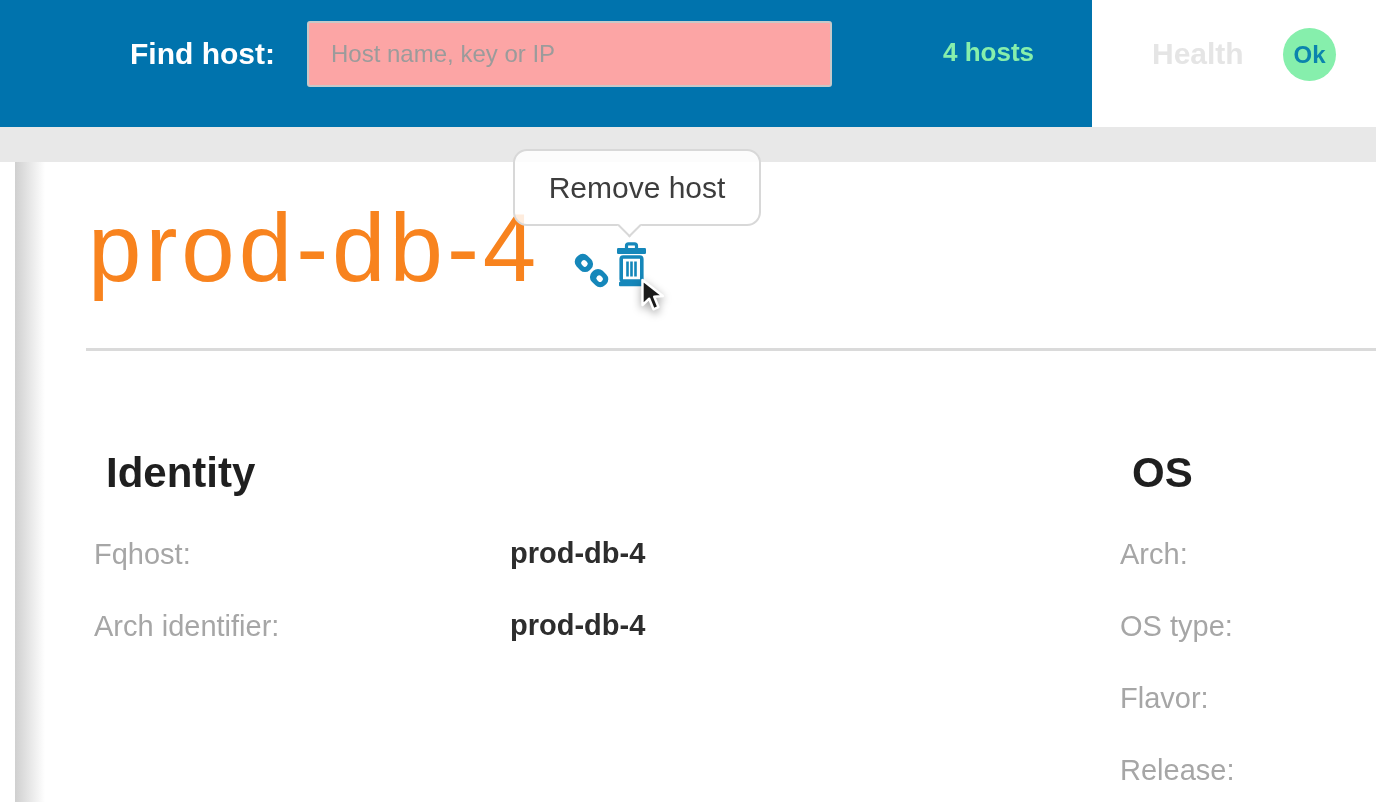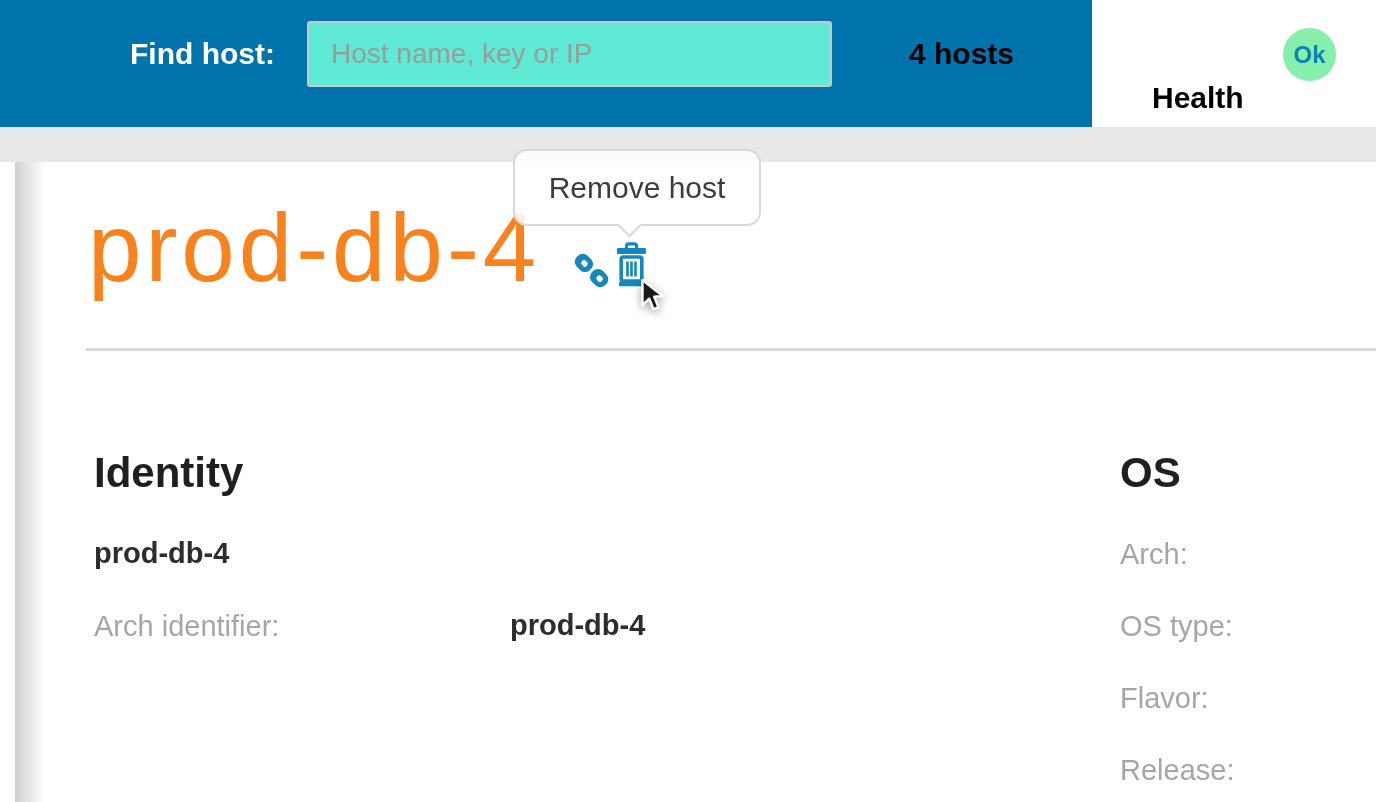--- a/index.html
+++ b/index.html
@@ -9,27 +9,27 @@
     background: #ffffff;
     font-family: "Liberation Sans", sans-serif;
     position: relative;
   }
 
   
   .topbar { position: absolute; top: 0; left: 0; width: 1092px; height: 127px; background: #0073ad; }
   .find-label { position: absolute; left: 130px; top: 37px; font-size: 30px; font-weight: bold; color: #ffffff; }
   .search {
     position: absolute; left: 307px; top: 21px; width: 525px; height: 66px;
-    border: 2px solid #c8c8c8; border-radius: 3px; background: #5eead4;
-    padding: 0 22px; font-size: 28px; color: #444444; outline: none;
+    border: 2px solid #c8c8c8; border-radius: 3px; background: #fca5a5;
+    padding: 0 22px; font-size: 24px; color: #444444; outline: none;
     font-family: "Liberation Sans", sans-serif;
   }
   .search::placeholder { color: #9b9b9b; }
-  .hosts-count { position: absolute; left: 909px; top: 37px; font-size: 30px; font-weight: bold; color: #000000; text-decoration: none; cursor: pointer; }
-  .health-label { position: absolute; left: 1152px; top: 37px; font-size: 30px; font-weight: bold; color: #000000; margin-top: 44px; }
+  .hosts-count { position: absolute; left: 943px; top: 37px; font-size: 26px; font-weight: bold; color: #86efac; text-decoration: none; cursor: pointer; }
+  .health-label { position: absolute; left: 1152px; top: 37px; font-size: 30px; font-weight: bold; color: #e5e5e5; }
   .ok-badge {
     position: absolute; left: 1283px; top: 28px; width: 53px; height: 53px; border-radius: 50%;
     background: #86efac; color: #0b84ad; font-size: 24px; font-weight: bold;
     display: flex; align-items: center; justify-content: center; cursor: pointer;
   }
 
   
   .substrip { position: absolute; top: 127px; left: 0; width: 1376px; height: 35px; background: #e8e8e8; }
   .left-shadow { position: absolute; top: 162px; left: 15px; width: 30px; height: 640px;
     background: linear-gradient(to right, rgba(160,160,160,0.5), rgba(255,255,255,0)); }
@@ -56,21 +56,21 @@
   .icon-btn { position: absolute; background: none; border: none; padding: 0; margin: 0; cursor: pointer; line-height: 0; }
   .link-btn  { left: 570px; top: 249px; }
   .trash-btn { left: 614px; top: 242px; }
   .cursor { position: absolute; left: 640px; top: 278px; z-index: 6; line-height: 0;
     filter: drop-shadow(0 3px 4px rgba(0,0,0,0.35)); }
 
   .divider { position: absolute; left: 86px; top: 348px; width: 1290px; height: 3px; background: #dadada; border: none; margin: 0; }
 
   
   .section { position: absolute; top: 448px; }
-  .section h2 { margin: 0 0 32px 0; font-size: 42px; line-height: 50px; font-weight: bold; color: #1f1f1f; }
+  .section h2 { margin: 0 0 32px 12px; font-size: 42px; line-height: 50px; font-weight: bold; color: #1f1f1f; }
   .identity { left: 94px; width: 1010px; }
   .os { left: 1120px; width: 270px; }
   .row { display: flex; margin-bottom: 24px; }
   .row-cfid { margin-bottom: 0; }
   .row .label { flex: none; width: 416px; font-size: 29px; line-height: 48px; color: #a6a6a6; }
   .os .row .label { width: 260px; }
   .row .value { width: 480px; font-size: 29px; line-height: 47.6px; font-weight: bold; color: #2d2d2d; word-break: break-all; }
 </style>
 </head>
 <body>
@@ -123,20 +123,21 @@
         <path d="M2 1.5 V22 L7.5 16.8 L11 25.4 L15 23.6 L11.6 15.2 L18.6 14.6 Z" fill="#1a1a1a" stroke="#ffffff" stroke-width="2" stroke-linejoin="round"></path>
       </svg>
     </div>
 
     <hr class="divider">
 
     <section class="section identity">
       <h2>Identity</h2>
       <div>
         <div class="row">
+          <span class="label">Fqhost:</span>
           <span class="value">prod-db-4</span>
         </div>
         <div class="row">
           <span class="label">Arch identifier:</span>
           <span class="value">prod-db-4</span>
         </div>
       </div>
     </section>
 
     <section class="section os">

